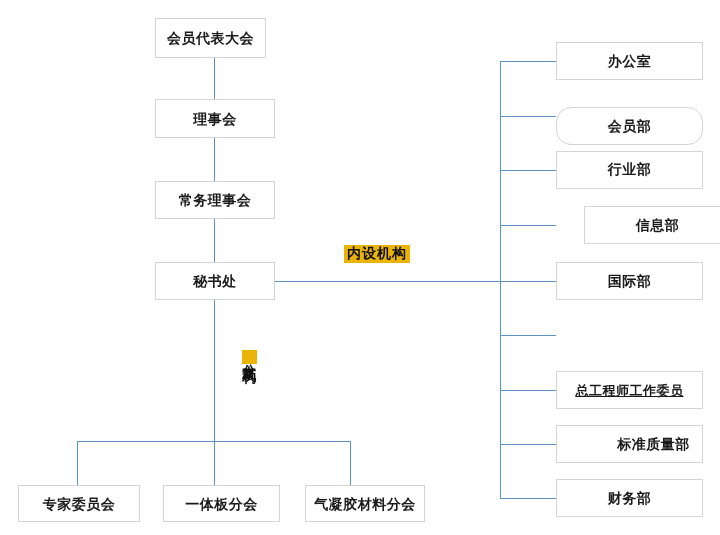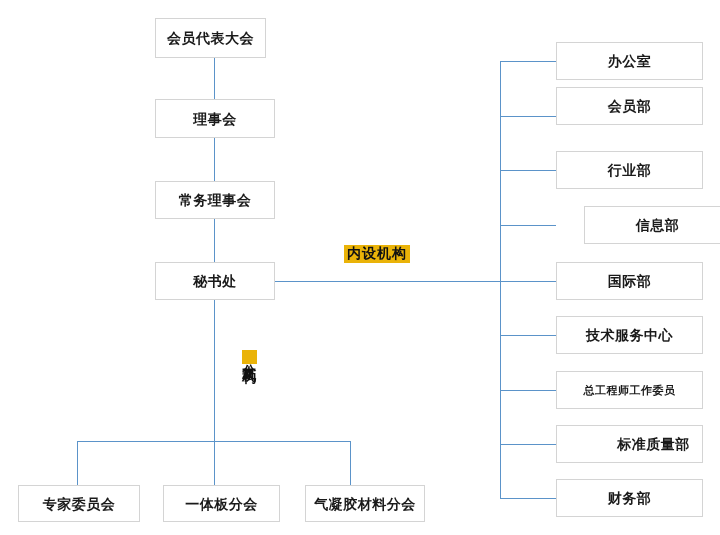--- a/index.html
+++ b/index.html
@@ -27,21 +27,22 @@
     justify-content: center;
     color: #1a1a1a;
     font-size: 14px;
     font-weight: bold;
     letter-spacing: 0.5px;
     line-height: 1;
     white-space: nowrap;
     z-index: 3;
   }
   .node.small {
-    font-size: 11px;
+    font-size: 13px;
+    text-decoration: underline;
   }
   .conn {
     position: absolute;
     background: #5b93c9;
     z-index: 1;
   }
   .conn.v { width: 1px; }
   .conn.h { height: 1px; }
   .side-label {
     position: absolute;
@@ -89,29 +90,28 @@
   <div class="conn h" style="left:500px; top:170px; width:56px;"></div>
   <div class="conn h" style="left:500px; top:225px; width:56px;"></div>
   <div class="conn h" style="left:500px; top:281px; width:56px;"></div>
   <div class="conn h" style="left:500px; top:335px; width:56px;"></div>
   <div class="conn h" style="left:500px; top:390px; width:56px;"></div>
   <div class="conn h" style="left:500px; top:444px; width:56px;"></div>
   <div class="conn h" style="left:500px; top:498px; width:56px;"></div>
 
   <div class="node" style="left:556px; top:42px; width:147px; height:38px;">办公室</div>
 
-  <div class="node" style="left:556px; top:87px; width:147px; height:38px;">会员部</div>
+  <div class="node" style="left:556px; top:107px; width:147px; height:38px;border-radius:15px;">会员部</div>
 
-  <div class="node" style="left:556px; top:151px; width:147px; height:38px;">行业部</div>
+  <div class="node" style="left:556px; top:151px; width:147px; height:38px;font-family:Liberation Mono, monospace;">行业部</div>
 
   <div class="node" style="left:556px; top:206px; width:147px; height:38px;margin-left:28px;">信息部</div>
 
   <div class="node" style="left:556px; top:262px; width:147px; height:38px;">国际部</div>
 
-  <div class="node" style="left:556px; top:316px; width:147px; height:38px;">技术服务中心</div>
 
   <div class="node small" style="left:556px; top:371px; width:147px; height:38px;">总工程师工作委员</div>
 
   <div class="node" style="left:556px; top:425px; width:147px; height:38px;padding-left:48px;">标准质量部</div>
 
   <div class="node" style="left:556px; top:479px; width:147px; height:38px;">财务部</div>
 
   <div class="conn h" style="left:77px; top:441px; width:274px;"></div>
 
   <div class="conn v" style="left:77px; top:441px; height:44px;"></div>

